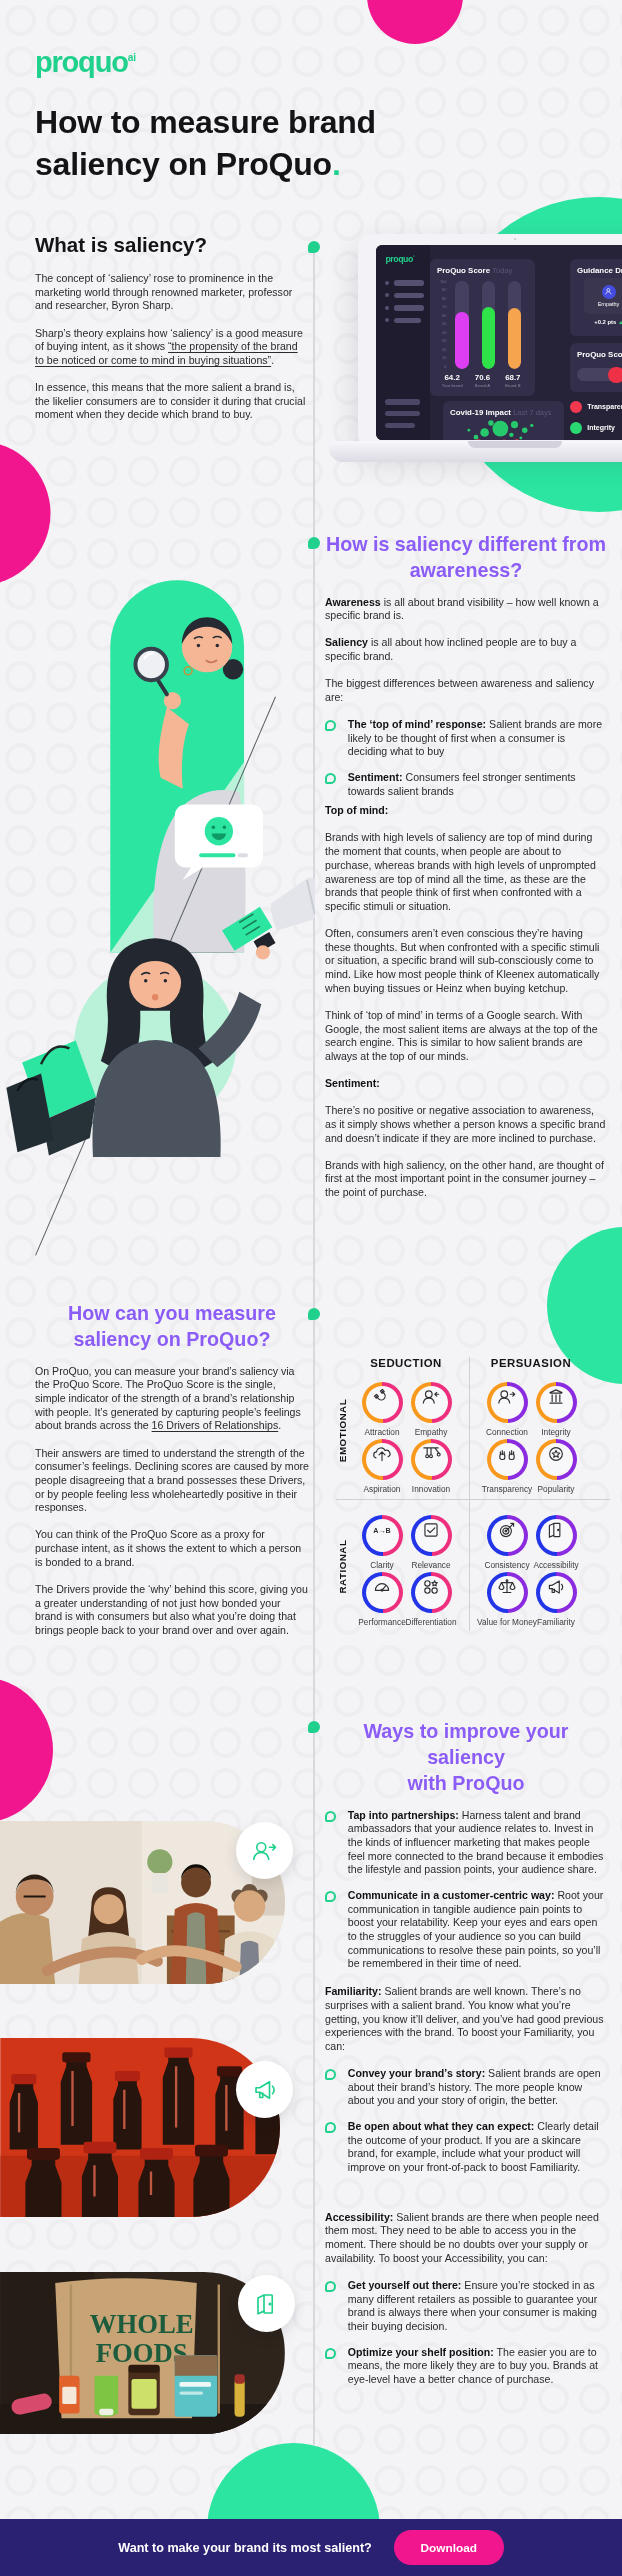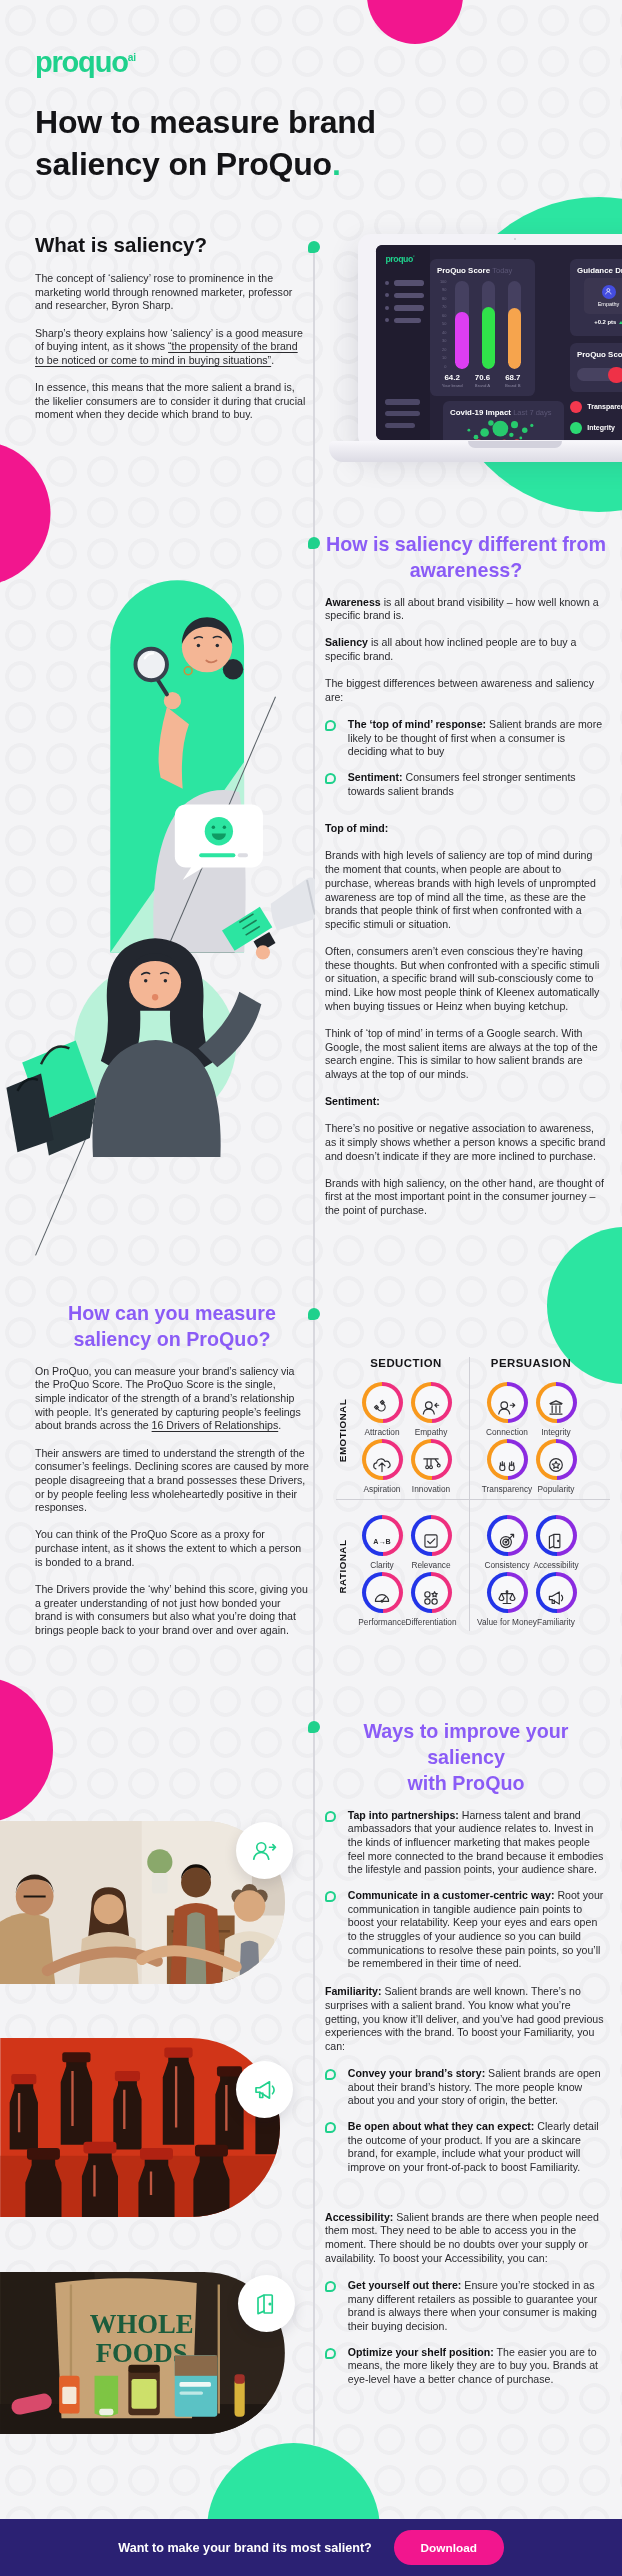--- a/index.html
+++ b/index.html
@@ -48,21 +48,21 @@
   .gtile-label{font-size:5.5px;color:#fff;}
   .gdelta{position:absolute;left:14px;top:60px;width:49px;text-align:center;font-size:5.9px;color:#fff;font-weight:700;}
   .up-tri{display:inline-block;width:0;height:0;border-left:2.8px solid transparent;border-right:2.8px solid transparent;border-bottom:3.9px solid #2bd973;margin-left:2.4px;}
   .ldot{display:inline-block;width:11.8px;height:11.8px;border-radius:50%;vertical-align:middle;}
   .llab{font-size:7px;font-weight:700;color:#fff;margin-left:5.5px;vertical-align:middle;white-space:nowrap;}
   
   .mcol-h{position:absolute;top:19px;transform:translateX(-50%);font-size:11.4px;font-weight:800;letter-spacing:0.5px;color:#141417;white-space:nowrap;}
   .mrow-h{position:absolute;width:79px;text-align:center;transform:rotate(-90deg);font-size:9.8px;font-weight:800;letter-spacing:0.5px;color:#141417;}
   .dcell{position:absolute;width:58px;display:flex;flex-direction:column;align-items:center;}
   .dring{width:41px;height:41px;border-radius:50%;display:flex;align-items:center;justify-content:center;}
-  .dinner{width:33px;height:33px;border-radius:50%;background:#f8f8fa;display:flex;align-items:flex-end;justify-content:center;}
+  .dinner{width:33px;height:33px;border-radius:50%;background:#f8f8fa;display:flex;align-items:flex-start;justify-content:center;}
   .ring-es{background:conic-gradient(#ee2f7e 0 50%, #f8991d 50% 100%);}
   .ring-ep{background:conic-gradient(#8b2be0 0 50%, #f8991d 50% 100%);}
   .ring-rs{background:conic-gradient(#ee2f7e 0 50%, #2335e8 50% 100%);}
   .ring-rp{background:conic-gradient(#8b2be0 0 50%, #2335e8 50% 100%);}
   .dlabel{font-size:8.3px;color:#3b3b40;margin-top:3.9px;white-space:nowrap;}
   .ic{stroke:#2f2f33;fill:none;stroke-width:2.1;stroke-linecap:round;stroke-linejoin:round;}
   .icg{stroke:#1fd18c;fill:none;stroke-width:2.2;stroke-linecap:round;stroke-linejoin:round;}
   .badge{position:absolute;width:57px;height:57px;border-radius:50%;background:#fff;box-shadow:0 4.7px 14px rgba(20,20,40,.12);
          display:flex;align-items:center;justify-content:center;z-index:4;}
   .photo{position:absolute;overflow:hidden;z-index:3;}
@@ -292,21 +292,21 @@
 
   <div class="abs body-col" style="left:325px;top:531px;width:282px;z-index:2;">
     <div class="h2"><span>How is saliency different from</span><br><span>awareness?</span></div>
     <p><b>Awareness</b><span> is all about brand visibility – how well known a specific brand is.</span></p>
     <p><b>Saliency</b><span> is all about how inclined people are to buy a specific brand.</span></p>
     <p>The biggest differences between awareness and saliency are:</p>
     <div class="bullet">
       <span class="bullet-d"></span>
       <p><b>The ‘top of mind’ response:</b><span> Salient brands are more likely to be thought of first when a consumer is deciding what to buy</span></p>
     </div>
-    <div class="bullet" style="margin-bottom:24px;">
+    <div class="bullet" style="margin-bottom:6px;">
       <span class="bullet-d"></span>
       <p><b>Sentiment:</b><span> Consumers feel stronger sentiments towards salient brands</span></p>
     </div>
     <p class="sub">Top of mind:</p>
     <p>Brands with high levels of saliency are top of mind during the moment that counts, when people are about to purchase, whereas brands with high levels of unprompted awareness are top of mind all the time, as these are the brands that people think of first when confronted with a specific stimuli or situation.</p>
     <p>Often, consumers aren’t even conscious they’re having these thoughts. But when confronted with a specific stimuli or situation, a specific brand will sub-consciously come to mind. Like how most people think of Kleenex automatically when buying tissues or Heinz when buying ketchup.</p>
     <p>Think of ‘top of mind’ in terms of a Google search. With Google, the most salient items are always at the top of the search engine. This is similar to how salient brands are always at the top of our minds.</p>
     <p class="sub">Sentiment:</p>
     <p>There’s no positive or negative association to awareness, as it simply shows whether a person knows a specific brand and doesn’t indicate if they are more inclined to purchase.</p>
     <p>Brands with high saliency, on the other hand, are thought of first at the most important point in the consumer journey – the point of purchase.</p>

